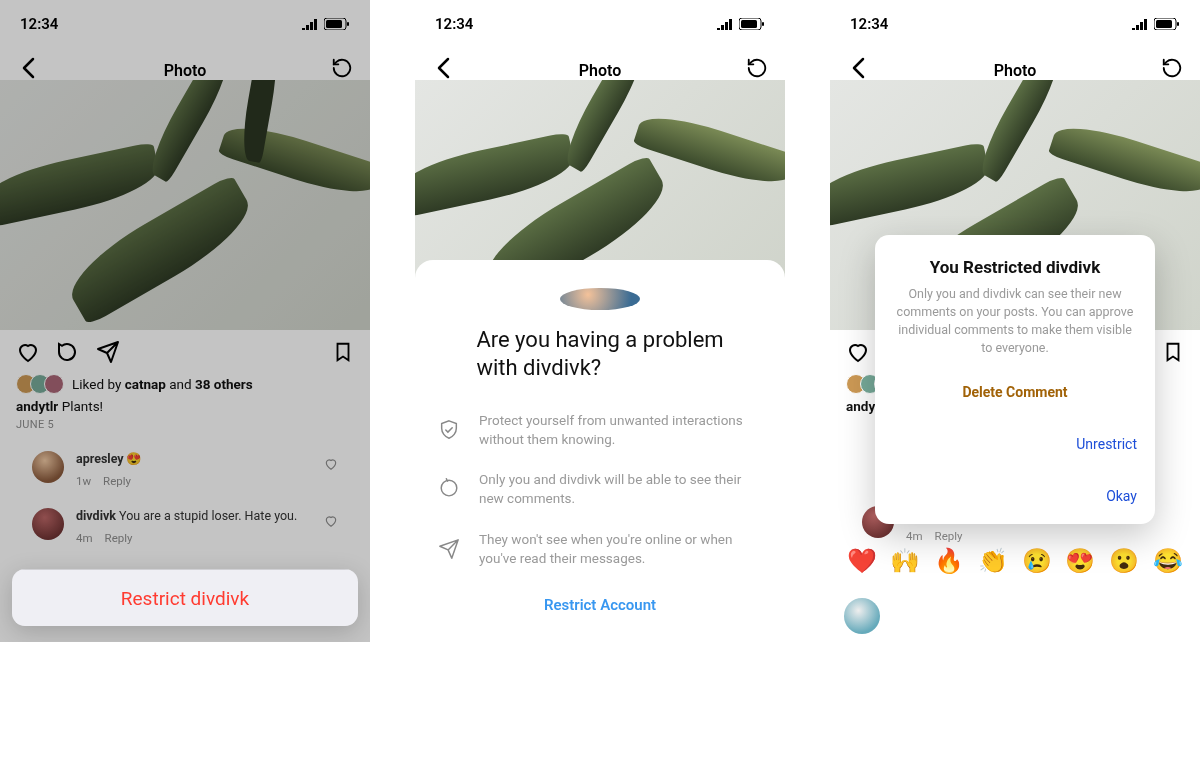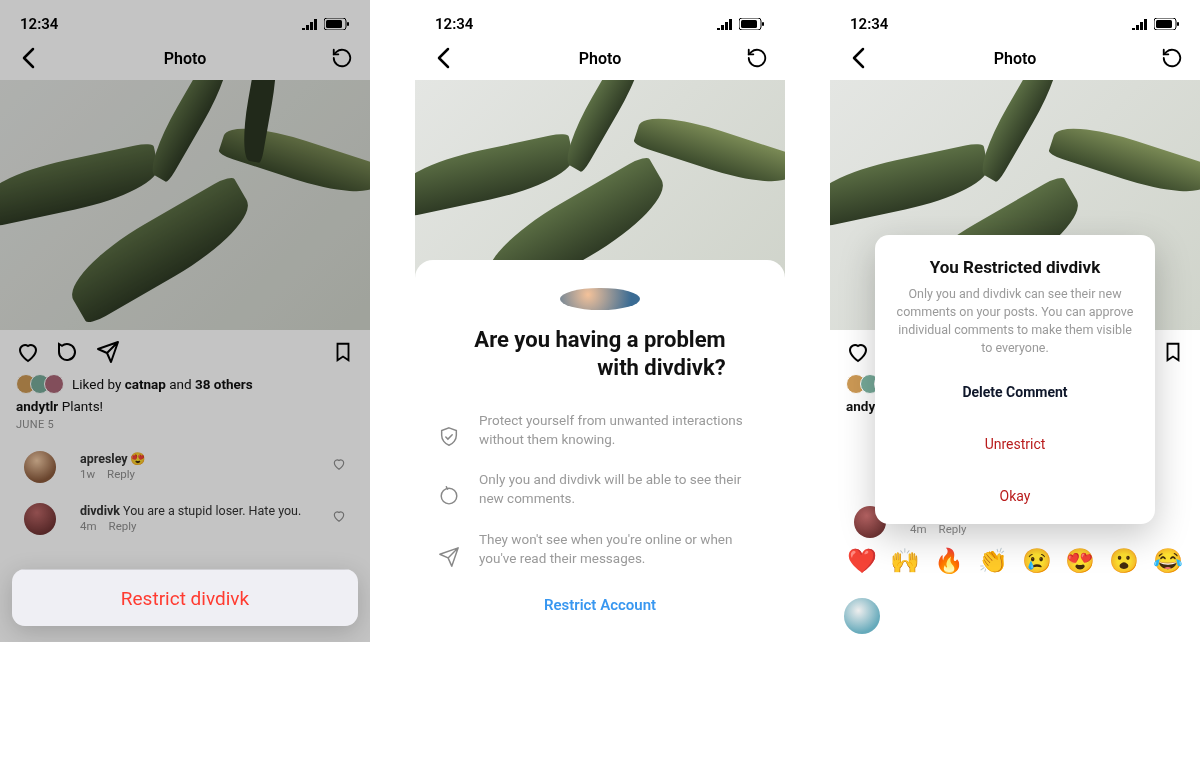--- a/index.html
+++ b/index.html
@@ -1,59 +1,59 @@
 <!DOCTYPE html>
 <html><head>
 <meta charset="utf-8">
 <style>
 html,body{margin:0;padding:0;font-family:-apple-system,BlinkMacSystemFont,"Segoe UI",Roboto,Helvetica,Arial,sans-serif;background:#fff;}
 .stage{width:1200px;height:776px;position:relative;display:flex;justify-content:space-between;}
 .phone{width:370px;height:642px;background:#fff;position:relative;overflow:hidden;}
 .status-bar{height:24px;padding:12px 20px 0 20px;display:flex;justify-content:space-between;align-items:center;font-size:15px;font-weight:600;color:#000;}
 .status-right{display:flex;align-items:center;gap:4px;}
-.nav-bar{height:44px;display:flex;align-items:center;justify-content:space-between;padding:0 16px;}
+.nav-bar{height:44px;display:flex;align-items:flex-end;justify-content:space-between;padding:0 16px;}
 .nav-title{position:absolute;left:0;right:0;text-align:center;font-size:16px;font-weight:600;color:#000;pointer-events:none;}
 .nav-icon{width:24px;height:24px;display:flex;align-items:center;justify-content:center;color:#000;}
 .photo-area{height:250px;background:linear-gradient(135deg,#e4e6e3 0%,#d0d4cb 100%);position:relative;overflow:hidden;}
 .leaf{position:absolute;background:linear-gradient(180deg,#5b6e44 0%,#2f3b25 100%);border-radius:50% 10% 50% 10%;}
 .action-row{height:44px;display:flex;align-items:center;padding:0 16px;justify-content:space-between;}
 .action-left{display:flex;gap:16px;align-items:center;}
 .icon{display:inline-flex;align-items:center;justify-content:center;}
 .likers{padding:0 16px 4px 16px;display:flex;align-items:center;gap:8px;font-size:13.5px;color:#111;}
 .likepile{display:flex;}
 .likepile span{width:18px;height:18px;border-radius:50%;border:1.5px solid #fff;margin-left:-6px;}
 .likepile span:first-child{margin-left:0;}
 .caption{padding:0 16px;font-size:13.5px;color:#111;}
 .date{padding:4px 24px 10px 16px;font-size:11px;color:#8e8e8e;letter-spacing:0.3px;}
-.comment{padding:10px 24px;display:flex;gap:24px;align-items:flex-start;}
+.comment{padding:10px 32px;display:flex;gap:12px;align-items:flex-start;}
 .avatar{width:32px;height:32px;border-radius:50%;flex-shrink:0;}
 .comment-body{flex:1;font-size:12.5px;color:#333;}
-.comment-meta{margin-top:1px;font-size:11.5px;color:#8e8e8e;display:flex;gap:12px;}
+.comment-meta{margin-top:8px;font-size:11.5px;color:#8e8e8e;display:flex;gap:12px;}
 .comment-like{margin-top:6px;color:#8e8e8e;}
 .dim{position:absolute;inset:0;background:rgba(0,0,0,0.23);}
 .action-sheet{position:absolute;left:12px;right:12px;bottom:16px;}
 .sheet-card{background:#f2f2f7ee;border-radius:13px;overflow:hidden;box-shadow:0 6px 24px rgba(0,0,0,0.18);}
 .sheet-btn{height:56px;display:flex;align-items:center;justify-content:center;font-size:19px;}
 .sheet-sep{height:1px;background:#d0d0d4;}
 .red{color:#ff3b30;}
 .blue{color:#007aff;font-weight:600;}
 .cancel-card{margin-top:8px;background:#ffffffee;border-radius:13px;}
 .bottom-sheet{position:absolute;left:0;right:0;bottom:0;top:260px;background:#fff;border-top-left-radius:18px;border-top-right-radius:18px;padding:28px 20px;display:flex;flex-direction:column;align-items:center;}
 .sheet-avatar{width:80px;height:80px;border-radius:50%;background:radial-gradient(circle at 35% 30%,#f4c29a,#3a6b93 80%);}
-.sheet-title{font-size:22px;font-weight:700;text-align:right;margin-top:16px;line-height:1.25;color:#111;}
-.feature-row{display:flex;gap:16px;align-items:flex-end;margin-top:22px;width:100%;padding:0 10px;}
+.sheet-title{font-size:22px;font-weight:400;text-align:left;margin-top:16px;line-height:1.25;color:#111;}
+.feature-row{display:flex;gap:16px;align-items:center;margin-top:22px;width:100%;padding:0 10px;}
 .feature-row .ficon{width:28px;display:flex;justify-content:center;color:#888;flex-shrink:0;}
 .feature-row .ftext{font-size:13.5px;color:#9a9a9a;line-height:1.4;}
 .restrict-link{margin-top:28px;font-size:15px;font-weight:600;color:#3897f0;}
 .modal{position:absolute;left:45px;right:45px;top:235px;background:#fff;border-radius:14px;box-shadow:0 12px 36px rgba(0,0,0,0.22);padding:22px 18px 10px 18px;text-align:center;}
 .modal-title{font-size:17px;font-weight:700;color:#111;}
 .modal-body{font-size:12.5px;color:#9a9a9a;margin-top:8px;line-height:1.45;}
 .modal-btn{margin-top:16px;font-size:14px;padding:10px 0;}
-.modal-btn.blue{color:#0f172a;font-weight:700;}
-.modal-btn.gray{color:#b91c1c;}
+.modal-btn.blue{color:#a16207;font-weight:700;}
+.modal-btn.gray{color:#1d4ed8;text-align:right;}
 .emoji-row{position:absolute;left:0;right:0;bottom:60px;height:42px;display:flex;align-items:center;justify-content:space-around;padding:0 10px;font-size:24px;}
 .comment-input{position:absolute;left:0;right:0;bottom:0;height:52px;display:flex;align-items:center;padding:0 14px;gap:10px;}
 .input-pill{flex:1;height:40px;border:1px solid #dbdbdb;border-radius:20px;display:flex;align-items:center;padding:0 14px;font-size:13px;color:#9a9a9a;}
 svg{display:block;}
 </style>
 </head>
 <body>
 
 <div class="stage">
 

